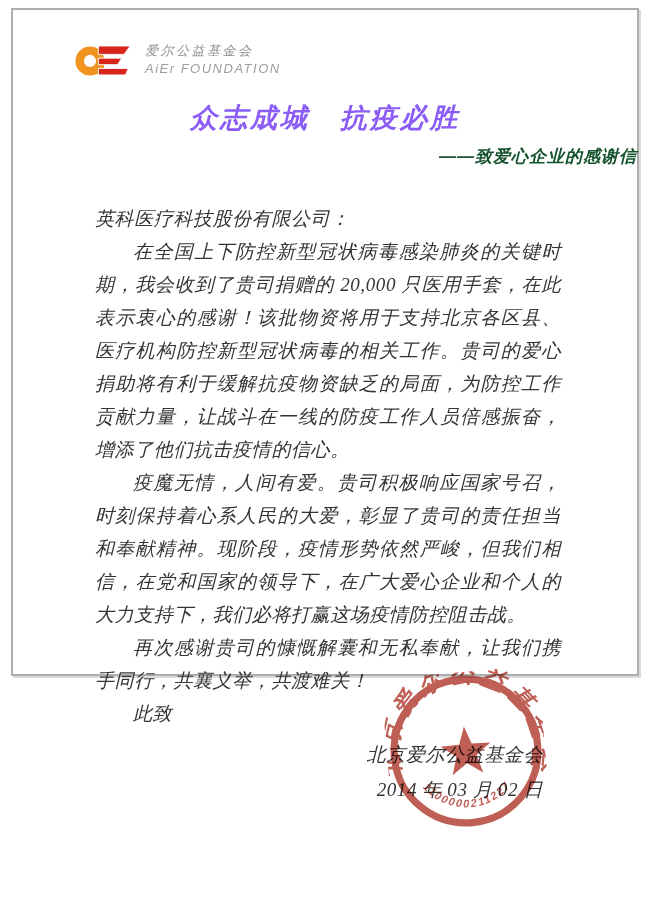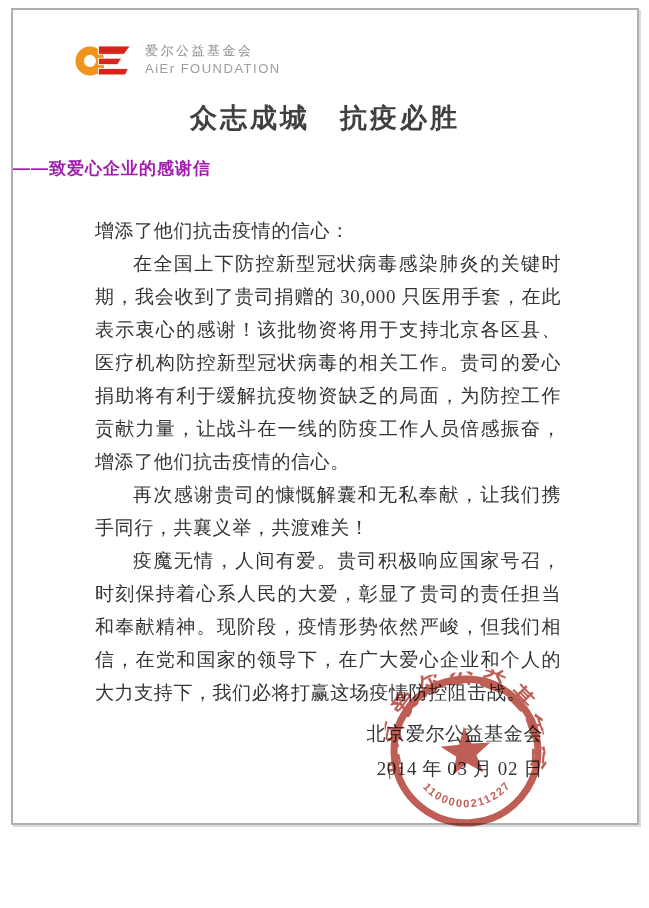--- a/index.html
+++ b/index.html
@@ -12,51 +12,52 @@
   }
   *{margin:0;padding:0;box-sizing:border-box;}
   html,body{background:#ffffff;}
   body{
     width:649px;height:908px;overflow:hidden;
     font-family:"Liberation Serif","DejaVu Serif",serif;
     color:var(--text-dark);
   }
   .page{
     position:relative;
-    width:628px;height:817px;
+    width:628px;height:668px;
     margin:8px auto 0 11px;
     background:#ffffff;
     border:2px solid var(--page-border);
     box-shadow:2px 2px 0 rgba(0,0,0,.14);
+    font-style:italic;
   }
   
   .logo-row{
     display:flex;align-items:center;gap:12px;
     margin:32px 0 0 62px;
   }
   .logo-mark{width:58px;height:36px;flex:0 0 auto;}
   .logo-text{display:flex;flex-direction:column;line-height:1.25;}
   .logo-cn{
     font-family:"Liberation Sans","DejaVu Sans",sans-serif;
     font-size:13px;letter-spacing:2.5px;color:var(--gray-label);
   }
   .logo-en{
     font-family:"Liberation Sans","DejaVu Sans",sans-serif;
     font-size:13px;letter-spacing:1.5px;color:#9d9d9d;margin-top:2px;
   }
   
   .title{
     margin-top:22px;text-align:center;
     font-family:"Liberation Sans","DejaVu Sans",sans-serif;
-    font-size:27px;font-weight:700;letter-spacing:3px;color:#404040;
+    font-size:27px;font-weight:700;letter-spacing:3px;color:#8b5cf6;
   }
   .subtitle{
-    margin-top:21px;text-align:left;
+    margin-top:9px;text-align:right;
     font-family:"Liberation Sans","DejaVu Sans",sans-serif;
-    font-size:17px;font-weight:700;letter-spacing:1px;color:#a21caf;
+    font-size:17px;font-weight:700;letter-spacing:1px;color:#14532d;
   }
   
   .letter-body{
     margin:34px 76px 0 82px;
     font-size:19px;line-height:33px;letter-spacing:0.6px;
     text-align:justify;
   }
   .letter-body p{margin:0;}
   .para{text-indent:2em;margin-top:4px;}
   .closing-cizhi{text-indent:2em;margin-top:5px;}
@@ -107,24 +108,25 @@
     <div class="logo-text">
       <div class="logo-cn">爱尔公益基金会</div>
       <div class="logo-en">AiEr FOUNDATION</div>
     </div>
   </header>
 
   <h1 class="title">众志成城　抗疫必胜</h1>
   <h2 class="subtitle">——致爱心企业的感谢信</h2>
 
   <section class="letter-body">
-    <p class="greeting">增添了他们抗击疫情的信心：</p>
-    <p class="para">在全国上下防控新型冠状病毒感染肺炎的关键时期，我会收到了贵司捐赠的 30,000 只医用手套，在此表示衷心的感谢！该批物资将用于支持北京各区县、医疗机构防控新型冠状病毒的相关工作。贵司的爱心捐助将有利于缓解抗疫物资缺乏的局面，为防控工作贡献力量，让战斗在一线的防疫工作人员倍感振奋，增添了他们抗击疫情的信心。</p>
+    <p class="greeting">英科医疗科技股份有限公司：</p>
+    <p class="para">在全国上下防控新型冠状病毒感染肺炎的关键时期，我会收到了贵司捐赠的 20,000 只医用手套，在此表示衷心的感谢！该批物资将用于支持北京各区县、医疗机构防控新型冠状病毒的相关工作。贵司的爱心捐助将有利于缓解抗疫物资缺乏的局面，为防控工作贡献力量，让战斗在一线的防疫工作人员倍感振奋，增添了他们抗击疫情的信心。</p>
+    <p class="para">疫魔无情，人间有爱。贵司积极响应国家号召，时刻保持着心系人民的大爱，彰显了贵司的责任担当和奉献精神。现阶段，疫情形势依然严峻，但我们相信，在党和国家的领导下，在广大爱心企业和个人的大力支持下，我们必将打赢这场疫情防控阻击战。</p>
     <p class="para">再次感谢贵司的慷慨解囊和无私奉献，让我们携手同行，共襄义举，共渡难关！</p>
-    <p class="para">疫魔无情，人间有爱。贵司积极响应国家号召，时刻保持着心系人民的大爱，彰显了贵司的责任担当和奉献精神。现阶段，疫情形势依然严峻，但我们相信，在党和国家的领导下，在广大爱心企业和个人的大力支持下，我们必将打赢这场疫情防控阻击战。</p>
+    <p class="closing-cizhi">此致</p>
     <div class="sig-block">
       <p>北京爱尔公益基金会</p>
       <p>2014 年 03 月 02 日</p>
     </div>
   </section>
 
   <div class="seal">
     <svg viewBox="0 0 200 200" aria-hidden="true">
       <defs>
         <path id="arcTop" d="M 22,138 A 87,87 0 1 1 178,138" fill="none"></path>

